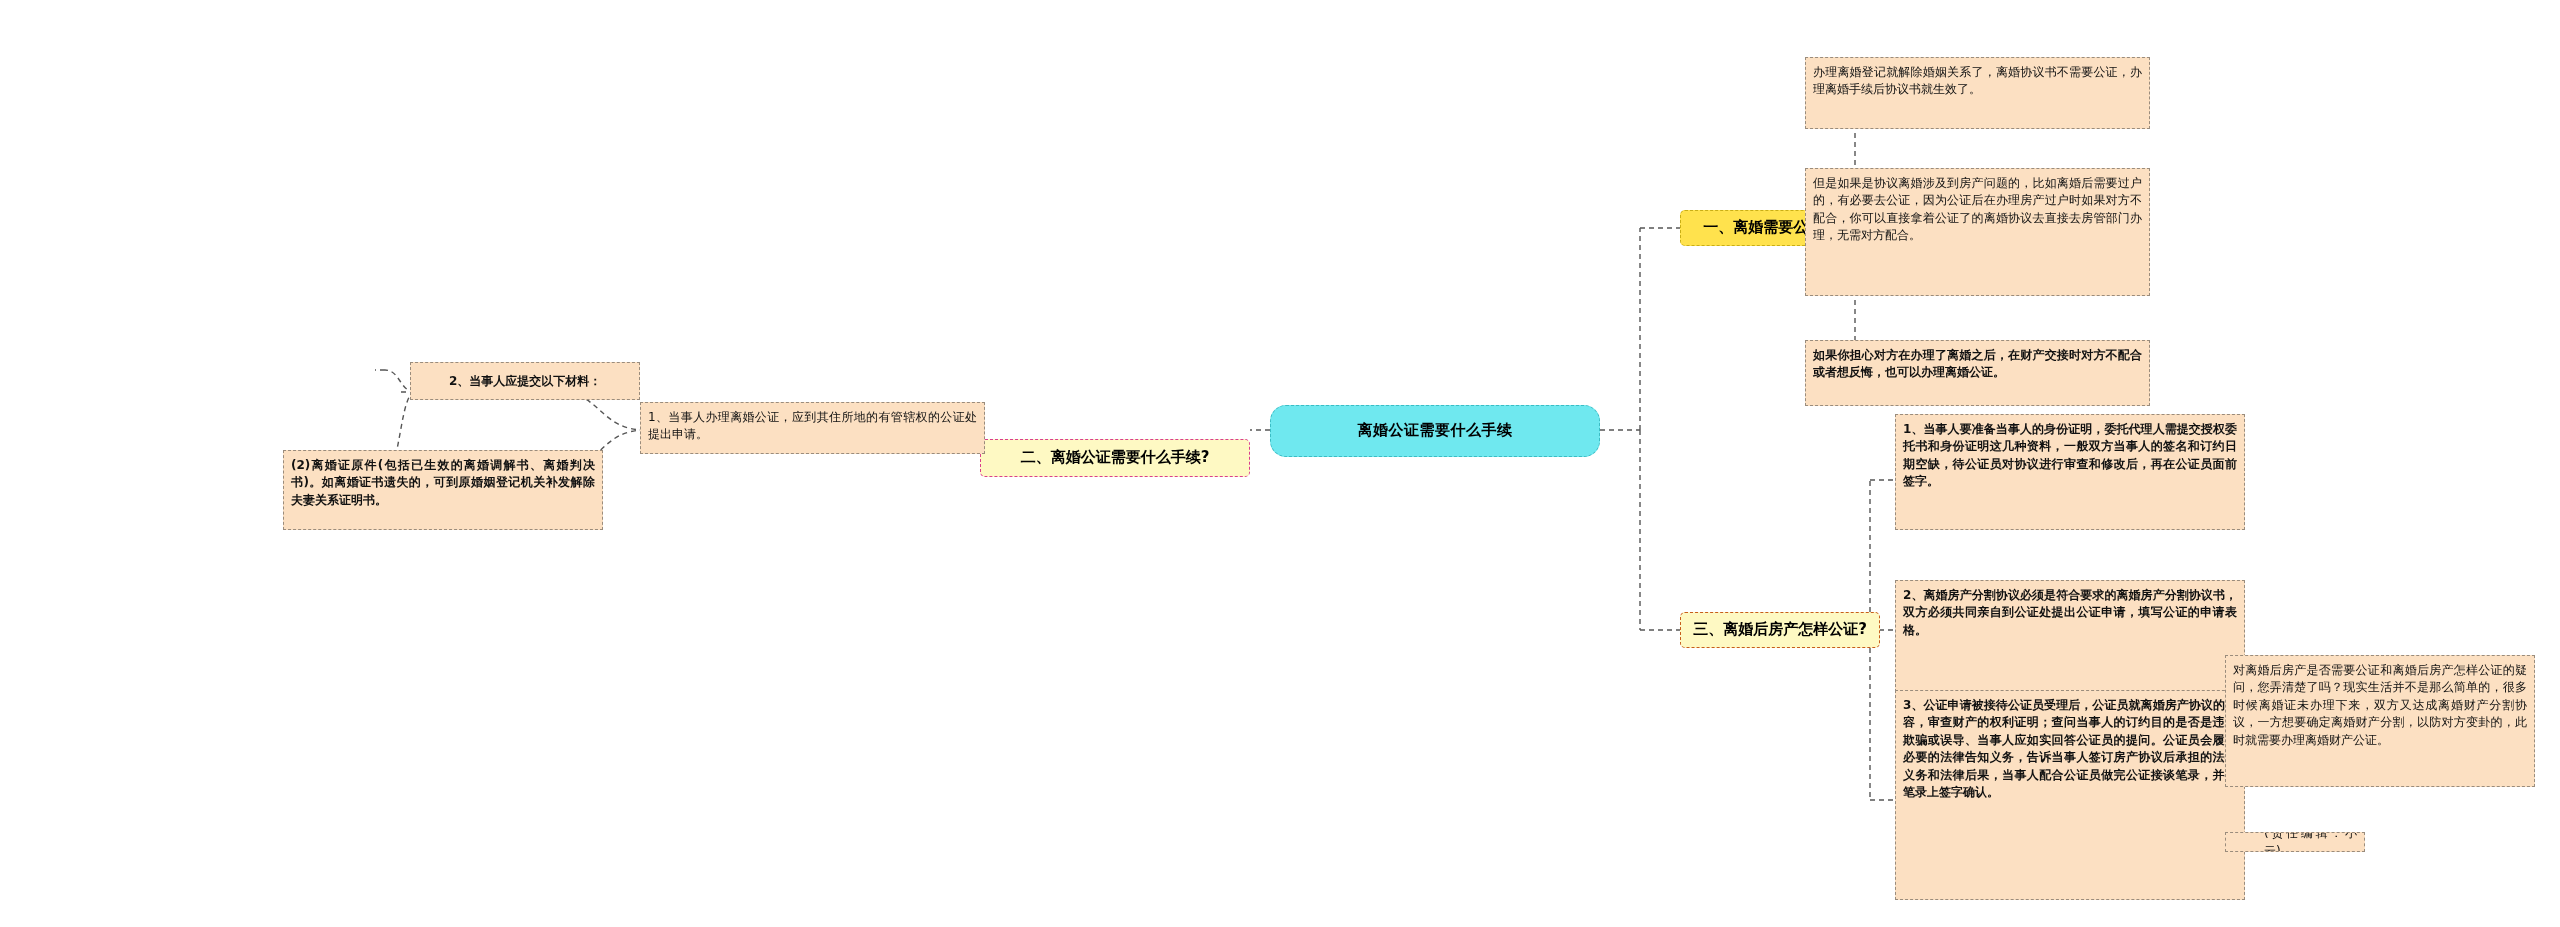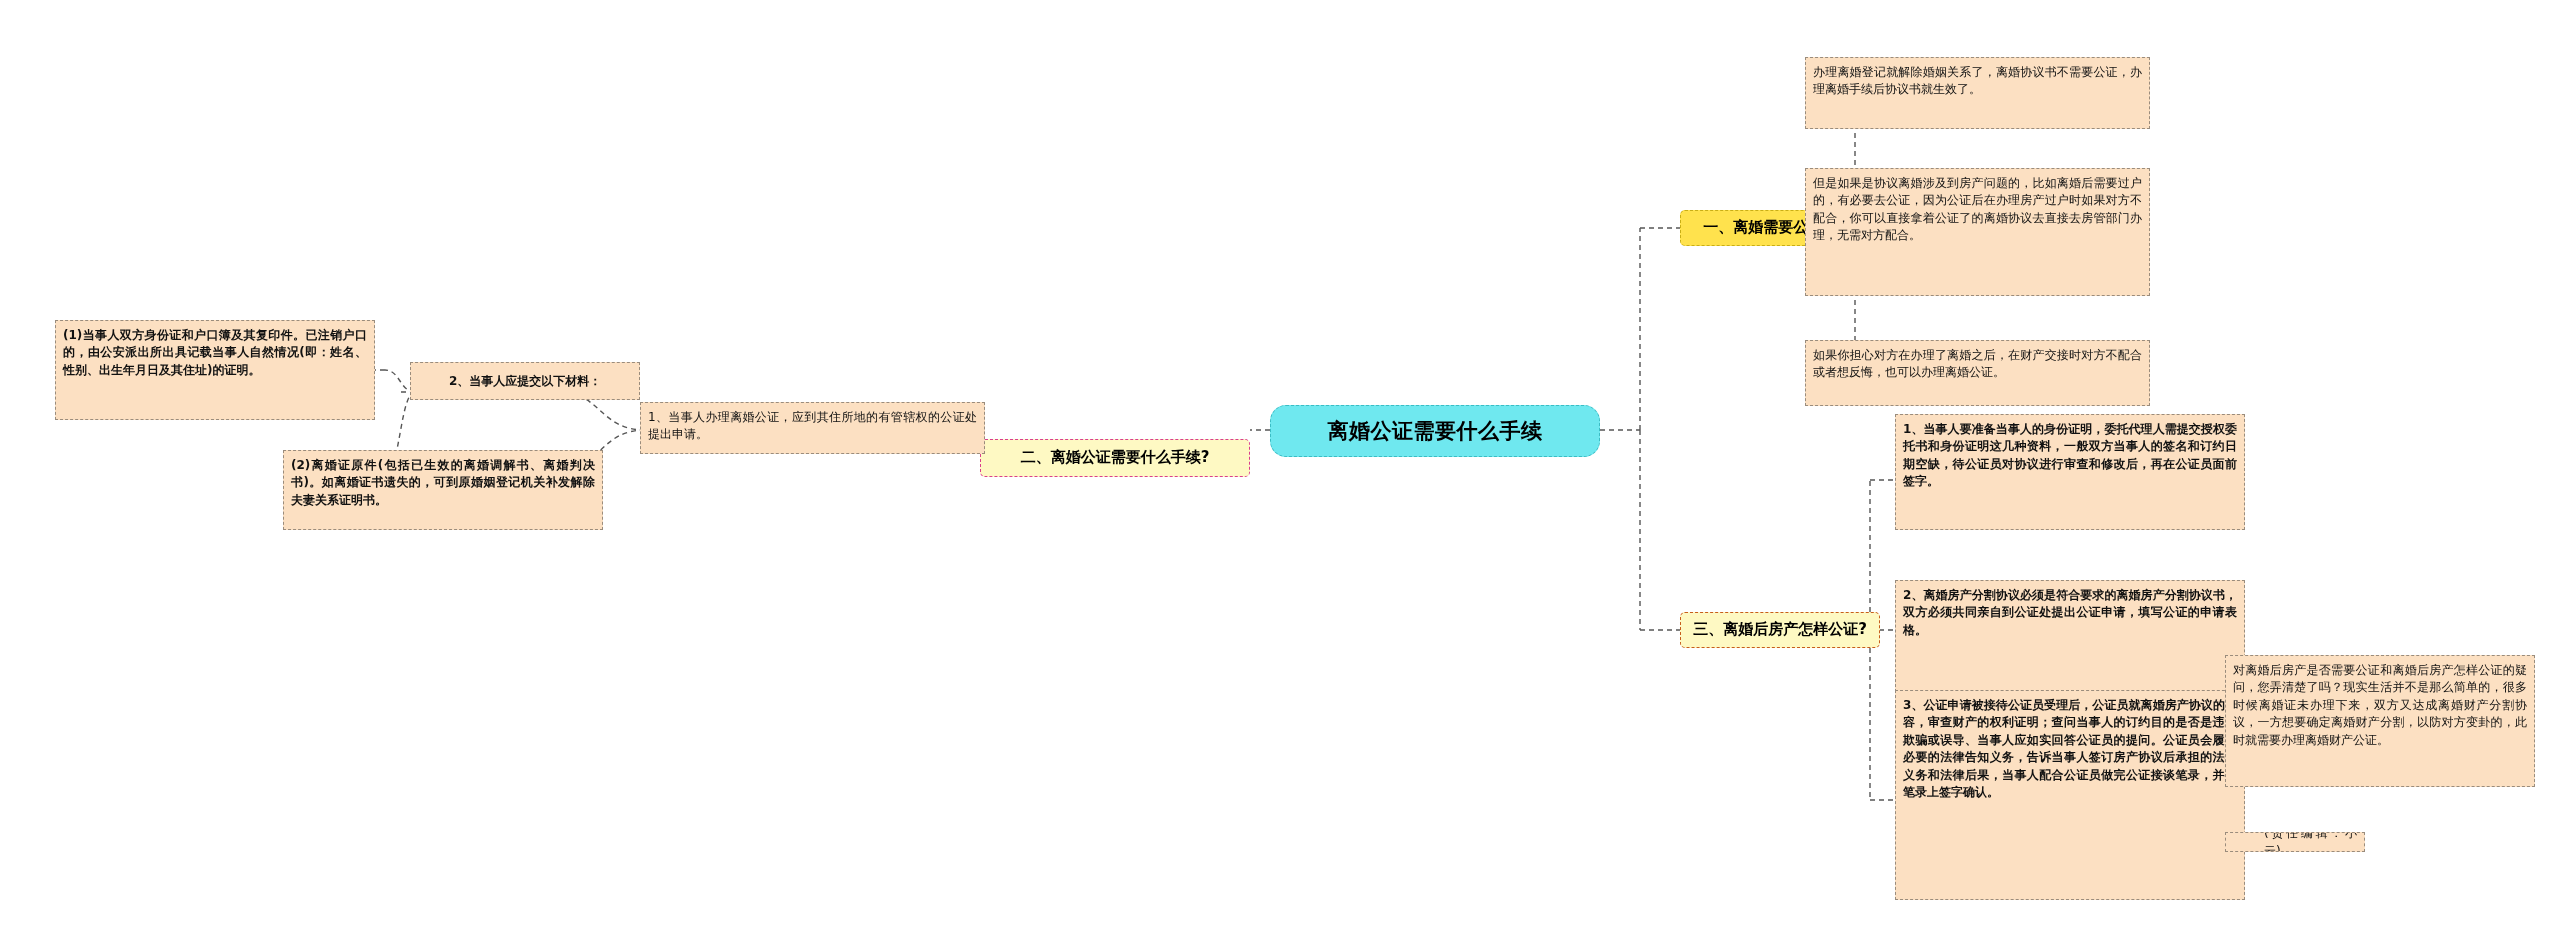--- a/index.html
+++ b/index.html
@@ -39,21 +39,21 @@
     line-height: 1.45;
     overflow: hidden;
   }
 
   
   .node.central {
     background: #6fe8ef;
     border: 1px dashed #3bbcc4;
     border-radius: 16px;
     color: #000;
-    font-size: 21px;
+    font-size: 15px;
     font-weight: bold;
     display: flex;
     align-items: center;
     justify-content: center;
     text-align: center;
     letter-spacing: 0.5px;
   }
 
   
   .node.branch {
@@ -151,21 +151,21 @@
   </div>
 
   <div class="node leaf plain" style="left:1805px; top:57px; width:345px; height:72px;">
     <p>办理离婚登记就解除婚姻关系了，离婚协议书不需要公证，办理离婚手续后协议书就生效了。</p>
   </div>
 
   <div class="node leaf plain" style="left:1805px; top:168px; width:345px; height:128px;">
     <p>但是如果是协议离婚涉及到房产问题的，比如离婚后需要过户的，有必要去公证，因为公证后在办理房产过户时如果对方不配合，你可以直接拿着公证了的离婚协议去直接去房管部门办理，无需对方配合。</p>
   </div>
 
-  <div class="node leaf plain" style="left:1805px; top:340px; width:345px; height:66px;">
+  <div class="node leaf plain" style="left:1805px; top:340px; width:345px; height:66px;font-weight:bold;">
     <p>如果你担心对方在办理了离婚之后，在财产交接时对方不配合或者想反悔，也可以办理离婚公证。</p>
   </div>
 
   <div class="node leaf bold" style="left:1895px; top:414px; width:350px; height:116px;">
     <p>1、当事人要准备当事人的身份证明，委托代理人需提交授权委托书和身份证明这几种资料，一般双方当事人的签名和订约日期空缺，待公证员对协议进行审查和修改后，再在公证员面前签字。</p>
   </div>
 
   <div class="node leaf bold" style="left:1895px; top:580px; width:350px; height:112px;">
     <p>2、离婚房产分割协议必须是符合要求的离婚房产分割协议书，双方必须共同亲自到公证处提出公证申请，填写公证的申请表格。</p>
   </div>
@@ -183,21 +183,18 @@
   </div>
 
   <div class="node leaf plain" style="left:640px; top:402px; width:345px; height:52px;">
     <p>1、当事人办理离婚公证，应到其住所地的有管辖权的公证处提出申请。</p>
   </div>
 
   <div class="node leaf bold center" style="left:410px; top:362px; width:230px; height:38px;">
     <p>2、当事人应提交以下材料：</p>
   </div>
 
-  <div class="node leaf bold" style="left:55px; top:320px; width:320px; height:100px;">
-    <p>(1)当事人双方身份证和户口簿及其复印件。已注销户口的，由公安派出所出具记载当事人自然情况(即：姓名、性别、出生年月日及其住址)的证明。</p>
-  </div>
 
   <div class="node leaf bold" style="left:283px; top:450px; width:320px; height:80px;">
     <p>(2)离婚证原件(包括已生效的离婚调解书、离婚判决书)。如离婚证书遗失的，可到原婚姻登记机关补发解除夫妻关系证明书。</p>
   </div>
 
 </div>
 
 </body></html>

